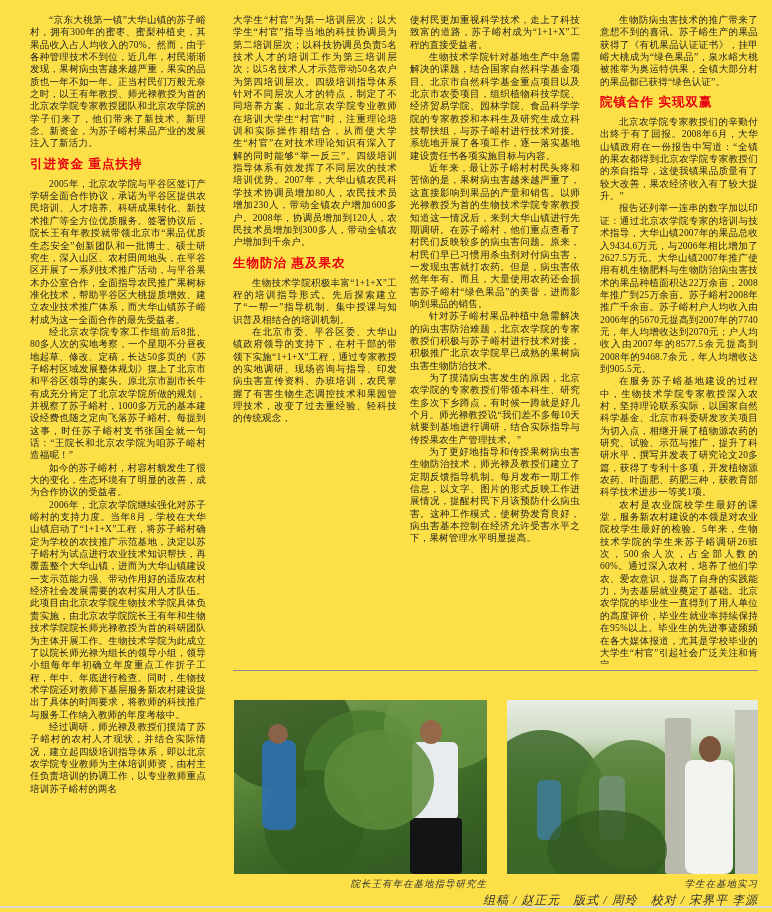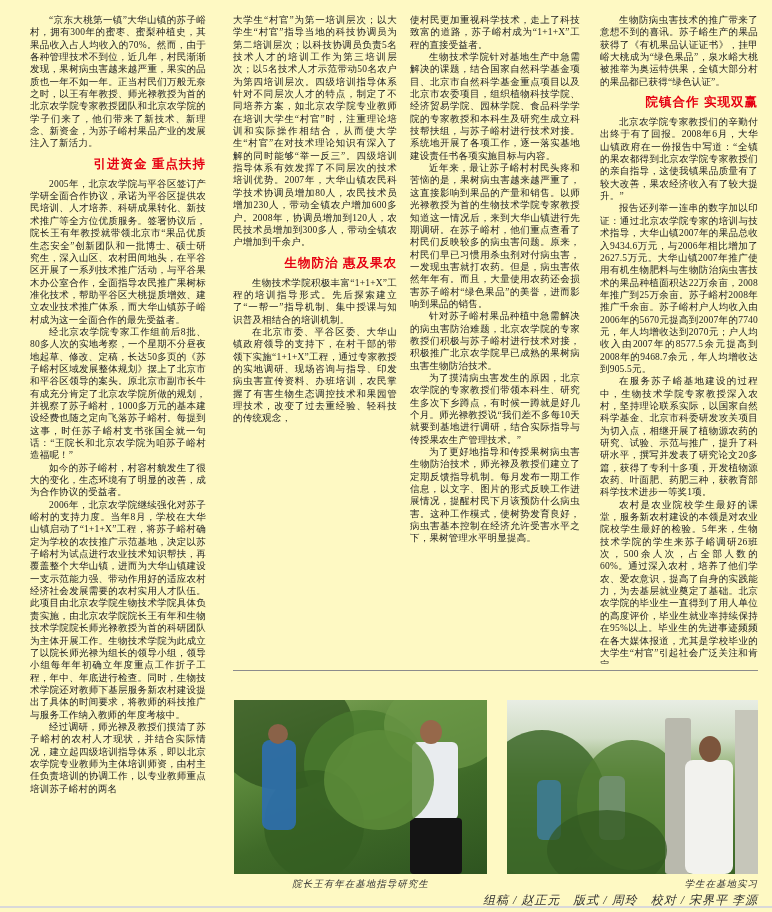--- a/index.html
+++ b/index.html
@@ -1,56 +1,56 @@
 <!DOCTYPE html>
 <html><head>
 <meta charset="utf-8">
 <style>
   * { margin:0; padding:0; box-sizing:border-box; }
   html,body { background:#f2f2f2; }
   #page {
     position:relative; width:772px; height:912px; margin:0 auto;
-    background:#fef9c3; overflow:hidden;
+    background:#fde047; overflow:hidden;
     font-family:"Liberation Serif", serif;
     color:#1c1c1c;
   }
   .col {
     position:absolute; top:14px; overflow:hidden;
     font-size:9.5px; line-height:1.3; text-align:justify;
     color:#222222; letter-spacing:0.2px;
   }
   .col p { text-indent:2em; }
   .col p.no-indent { text-indent:0; }
   #col1 { left:30px;  width:176px; height:882px; }
   #col2 { left:233px; width:164px; height:650px; }
   #col3 { left:410px; width:170px; height:650px;font-family:Liberation Serif, serif; }
   #col4 { left:600px; width:158px; height:650px; }
   .red-heading {
-    color:#e60012; font-weight:bold; text-align:right;
+    color:#e60012; font-weight:bold; text-align:left;
     font-size:12.5px; line-height:1.2; margin:7px 0 6px 0;
     font-family:"Liberation Sans", sans-serif;
     letter-spacing:1px;
   }
   #hrule {
     position:absolute; left:233px; top:670px; width:525px; height:1px;
     background:#8c8c8c;
   }
   .photo {
     position:absolute; top:700px; height:174px; overflow:hidden;
   }
   #photo-left  { left:234px; width:253px;
     background:linear-gradient(160deg,#86a85e 0%,#5d8a3c 30%,#3f6a28 60%,#2e5420 100%); }
   #photo-right { left:507px; width:251px;
     background:linear-gradient(180deg,#e8ede4 0%,#cfdcc4 22%,#7fa35c 45%,#4c7a32 75%,#3a6327 100%); }
   .blob { position:absolute; border-radius:50%; }
   .caption {
     position:absolute; top:878px; font-size:9.5px; color:#333;
     font-style:italic; letter-spacing:1px;
   }
-  #caption-left  { left:234px; width:253px; text-align:center; }
+  #caption-left  { left:234px; width:253px; text-align:right; }
   #caption-right { left:507px; width:251px; text-align:right;font-style:italic; }
   #credits {
     position:absolute; top:892px; left:400px; width:358px;
     font-size:12px; color:#333; text-align:right; font-style:italic;
     letter-spacing:1px;
   }
   #bottom-rule {
     position:absolute; left:0; top:906px; width:772px; height:2px;
     background:#d9d9d9;
   }

